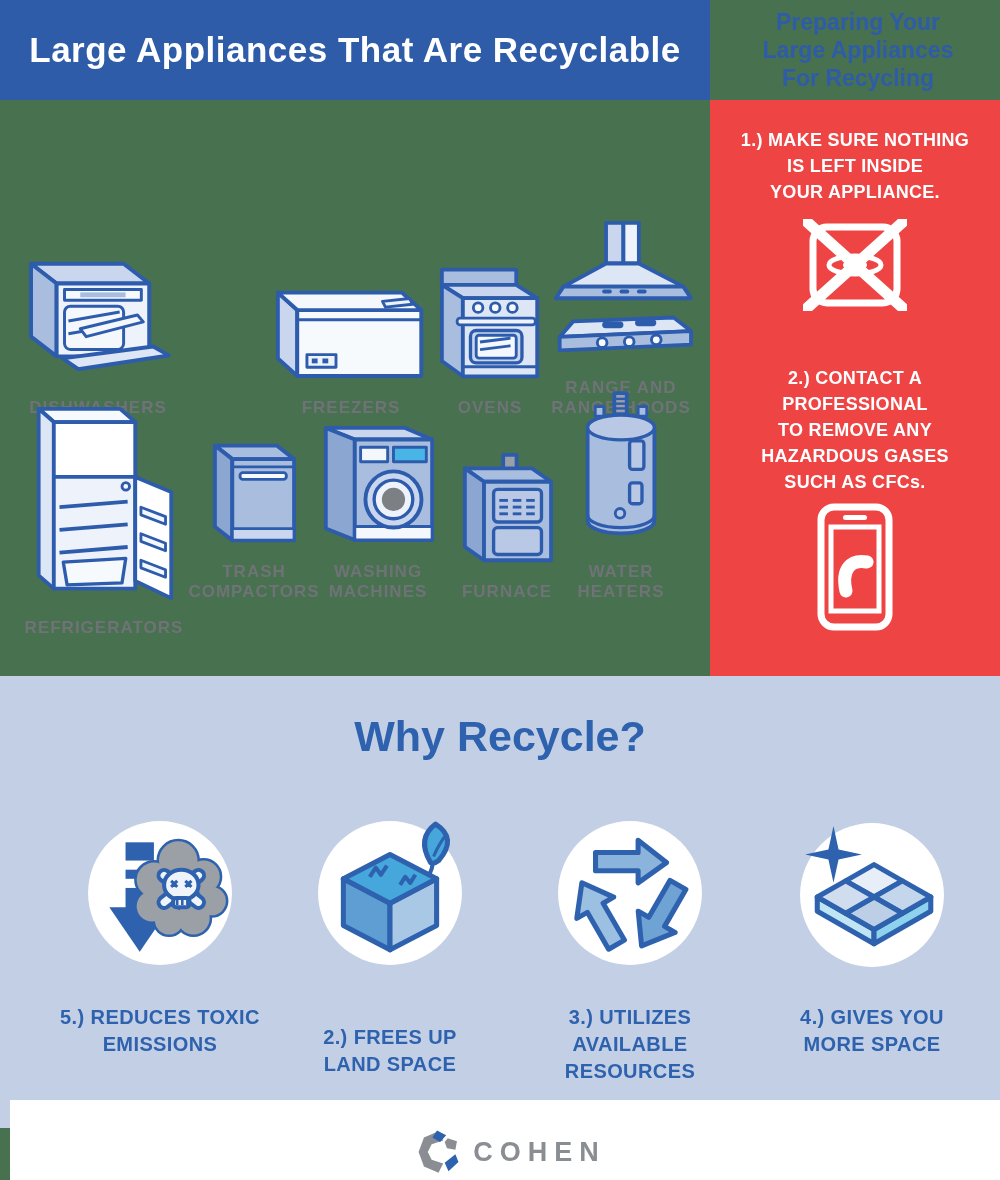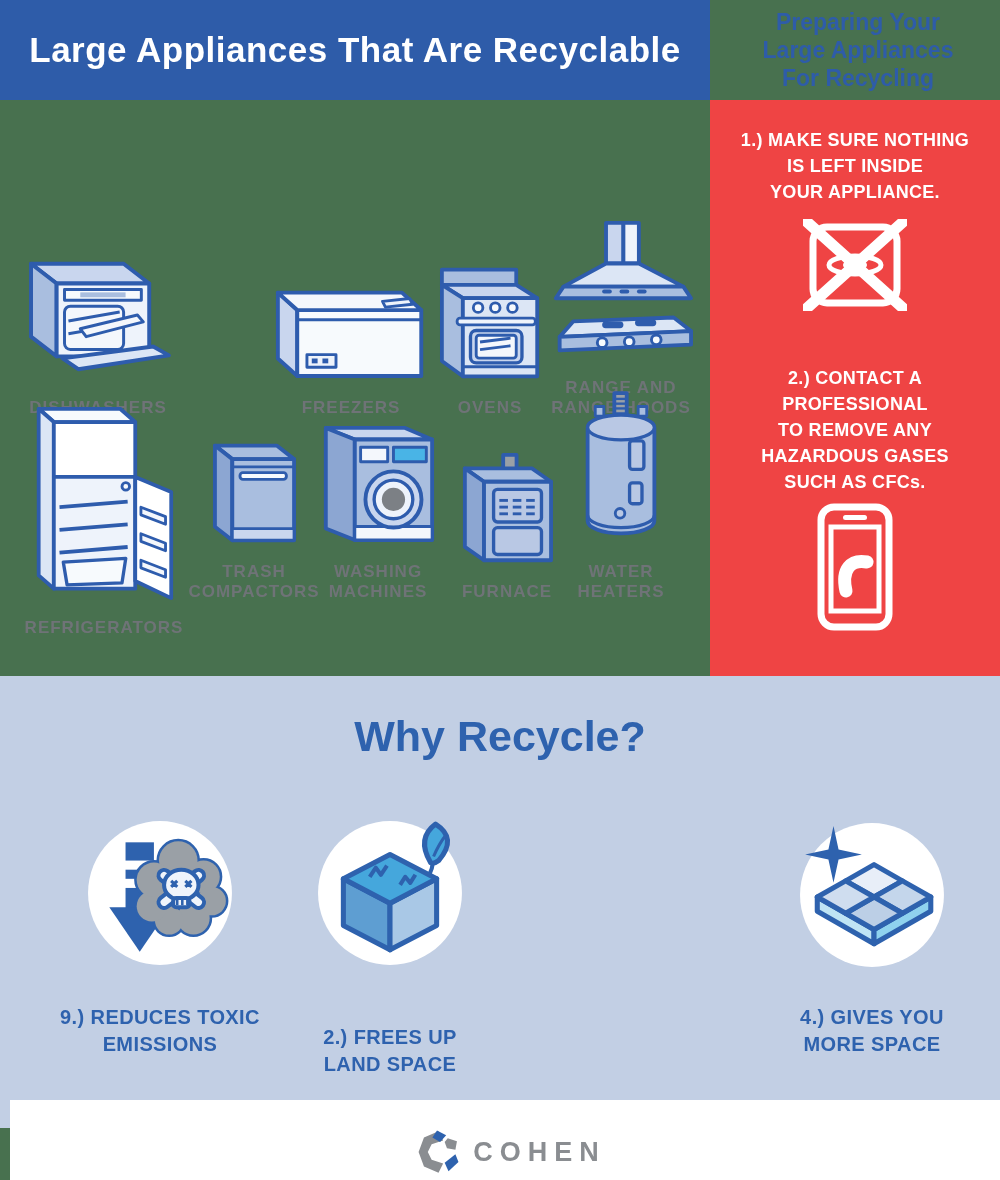--- a/index.html
+++ b/index.html
@@ -299,21 +299,21 @@
           <g fill="#EFF4FB" stroke="#2E62AE" stroke-width="4">
             <rect x="-27" y="-5.5" width="54" height="11" rx="5.5" transform="rotate(38)"></rect>
             <rect x="-27" y="-5.5" width="54" height="11" rx="5.5" transform="rotate(-38)"></rect>
             <ellipse cx="0" cy="-4" rx="17" ry="15"></ellipse>
             <rect x="-8" y="9" width="16" height="9" rx="3"></rect>
           </g>
           <path d="M-10,-8 l6,6 M-4,-8 l-6,6 M4,-8 l6,6 M10,-8 l-6,6" stroke="#2E62AE" stroke-width="3" fill="none"></path>
           <path d="M-4,11 v5 M1,11 v5 M6,11 v5" stroke="#2E62AE" stroke-width="2.5" fill="none"></path>
         </g>
       </svg>
-      <div class="reason-label pre">9.) REDUCES TOXIC
+      <div class="reason-label pre">5.) REDUCES TOXIC
 EMISSIONS</div>
     </div>
 
     <div class="reason" style="left:270px;gap:20px;">
       <svg width="150" height="150" viewBox="0 0 148 148">
         <circle cx="74" cy="74" r="71" fill="#FFFFFF"></circle>
         <g stroke="#2E62AE" stroke-width="5" stroke-linejoin="round">
           <path d="M112,58 Q120,42 115,26" fill="none" stroke-width="4"></path>
           <path d="M114,44 Q100,20 119,6 Q141,20 122,42 Q117,46 114,44 Z" fill="#45A7DC"></path>
           <path d="M117,38 Q122,26 129,17" fill="none" stroke-width="3"></path>
@@ -321,20 +321,38 @@
           <polygon points="74,84 120,60 120,106 74,130" fill="#A9C8E6"></polygon>
           <polygon points="74,36 120,60 74,84 28,60" fill="#45A7DC"></polygon>
           <path d="M54,58 l6,-9 l5,7 l6,-9" fill="none" stroke-width="4"></path>
           <path d="M84,66 l5,-8 l5,6 l5,-8" fill="none" stroke-width="4"></path>
         </g>
       </svg>
       <div class="reason-label pre">2.) FREES UP
 LAND SPACE</div>
     </div>
 
+    <div class="reason" style="left:510px;">
+      <svg width="150" height="150" viewBox="0 0 148 148">
+        <circle cx="74" cy="74" r="71" fill="#FFFFFF"></circle>
+        <g stroke="#2E62AE" stroke-width="5" stroke-linejoin="round" transform="translate(74,78)">
+          <g transform="rotate(0)">
+              <polygon points="-34,-44 8,-44 8,-56 36,-34 8,-14 8,-26 -34,-26" fill="#8BB4DC"></polygon>
+            </g>
+          <g transform="rotate(120)">
+              <polygon points="-34,-44 8,-44 8,-56 36,-34 8,-14 8,-26 -34,-26" fill="#6EA3D4"></polygon>
+            </g>
+          <g transform="rotate(240)">
+              <polygon points="-34,-44 8,-44 8,-56 36,-34 8,-14 8,-26 -34,-26" fill="#9CC0E2"></polygon>
+            </g>
+        </g>
+      </svg>
+      <div class="reason-label pre">3.) UTILIZES AVAILABLE
+RESOURCES</div>
+    </div>
 
     <div class="reason" style="left:752px;">
       <svg width="150" height="150" viewBox="0 0 148 148">
         <circle cx="74" cy="76" r="71" fill="#FFFFFF"></circle>
         <g stroke="#2E62AE" stroke-width="5" stroke-linejoin="round">
           <polygon points="20,78 76,110 76,124 20,92" fill="#BFE4F4"></polygon>
           <polygon points="76,110 132,78 132,92 76,124" fill="#8FD2EE"></polygon>
           <polygon points="76,46 104,62 76,78 48,62" fill="#E8EEF8"></polygon>
           <polygon points="104,62 132,78 104,94 76,78" fill="#C4D6EB"></polygon>
           <polygon points="76,78 104,94 76,110 48,94" fill="#BCCFE6"></polygon>

